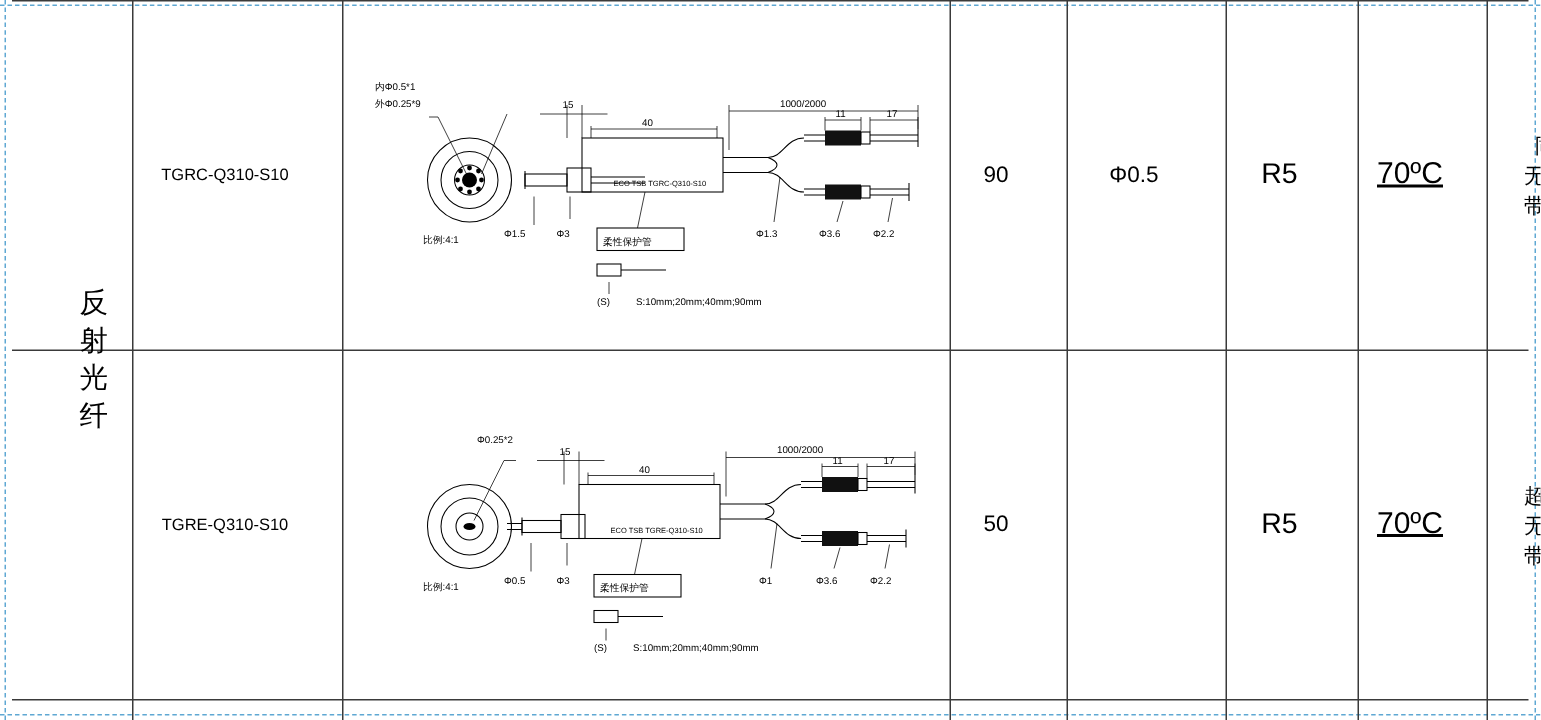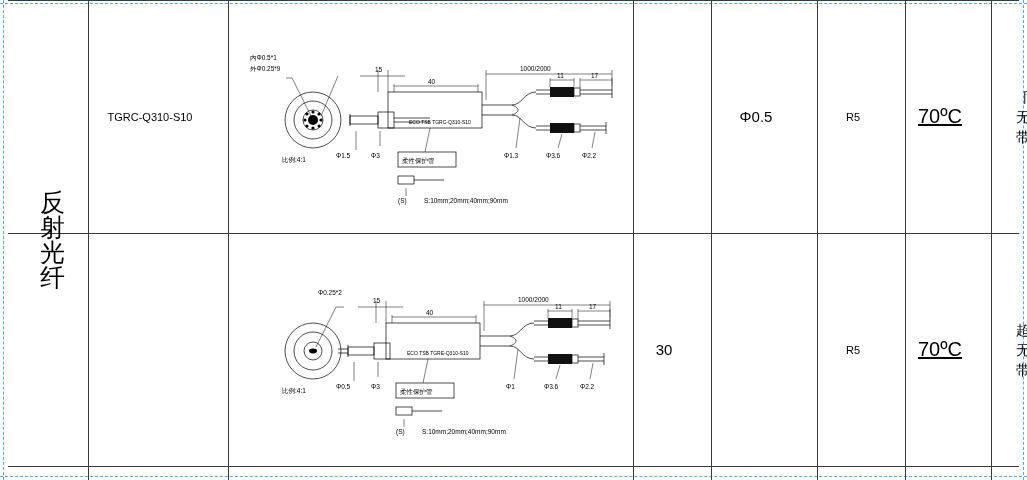--- a/index.html
+++ b/index.html
@@ -67,22 +67,23 @@
     position: absolute;
     left: 8px;
     top: 0;
     width: 80px;
     height: 480px;
     display: flex;
     align-items: center;
     justify-content: center;
   }
   .left-label-inner {
-    font-size: 25px;
+    font-size: 19px;
     line-height: 25px;
+    text-align: center;
     letter-spacing: 3px;
     margin-left: 32px;
   }
 
   .row {
     position: absolute;
     left: 80px;
     width: 931px;
   }
   .row1 { top: 0px; height: 233px; }
@@ -94,21 +95,21 @@
     height: 100%;
     display: flex;
     align-items: center;
     justify-content: center;
     box-sizing: border-box;
   }
   .cell-model   { left: 0px;   width: 140px; font-size: 11px; }
   .cell-diagram { left: 140px; width: 405px; }
   .cell-dist    { left: 545px; width: 78px;  font-size: 15px; }
   .cell-spot    { left: 623px; width: 106px; font-size: 15px; }
-  .cell-bend    { left: 729px; width: 88px;  font-size: 11px; }
+  .cell-bend    { left: 729px; width: 88px;  font-size: 19px; }
   .cell-temp    { left: 817px; width: 86px;  font-size: 20px; text-decoration: underline; }
   .cell-note    { left: 903px; width: 108px; font-size: 14px; line-height: 20px; text-align: center; }
 
   .diagram-wrap {
     position: relative;
     width: 405px;
     height: 233px;
   }
   svg { display: block; }
   .t6 { font-family: "Liberation Sans", sans-serif; font-size: 6.5px; fill: #000; }
@@ -245,39 +246,45 @@
 
           <rect x="178" y="176" width="16" height="8" class="ln"></rect>
           <line class="ln" x1="194" y1="180" x2="224" y2="180"></line>
           <path class="ln-thin" d="M186 188 L186 196"></path>
           <text class="t6" x="178" y="203">(S)</text>
           <text class="t6" x="204" y="203">S:10mm;20mm;40mm;90mm</text>
         </svg>
       </div>
     </div>
 
+    <div class="cell cell-dist">
+      <span>90</span>
+    </div>
     <div class="cell cell-spot">
       <span>Φ0.5</span>
     </div>
     <div class="cell cell-bend">
       <span>R5</span>
     </div>
     <div class="cell cell-temp">
       <span>70ºC</span>
     </div>
     <div class="cell cell-note">
       <div>
         <div>同轴</div>
         <div>无螺纹</div>
         <div>带凸管</div>
       </div>
     </div>
   </div>
 
   <div class="row row2">
+    <div class="cell cell-model">
+      <span>TGRE-Q310-S10</span>
+    </div>
 
     <div class="cell cell-diagram">
       <div class="diagram-wrap">
         <svg width="405" height="233" viewBox="0 0 405 233">
 
           <circle cx="93" cy="118" r="28" class="ln"></circle>
           <circle cx="93" cy="118" r="19" class="ln"></circle>
           <circle cx="93" cy="118" r="9" class="ln"></circle>
           <ellipse cx="93" cy="118" rx="4" ry="2.4" fill="#000"></ellipse>
 
@@ -354,21 +361,21 @@
           <rect x="176" y="174" width="16" height="8" class="ln"></rect>
           <line class="ln" x1="192" y1="178" x2="222" y2="178"></line>
           <path class="ln-thin" d="M184 186 L184 194"></path>
           <text class="t6" x="176" y="201">(S)</text>
           <text class="t6" x="202" y="201">S:10mm;20mm;40mm;90mm</text>
         </svg>
       </div>
     </div>
 
     <div class="cell cell-dist">
-      <span>30</span>
+      <span>50</span>
     </div>
     <div class="cell cell-bend">
       <span>R5</span>
     </div>
     <div class="cell cell-temp">
       <span>70ºC</span>
     </div>
     <div class="cell cell-note">
       <div>
         <div>超细芯</div>

